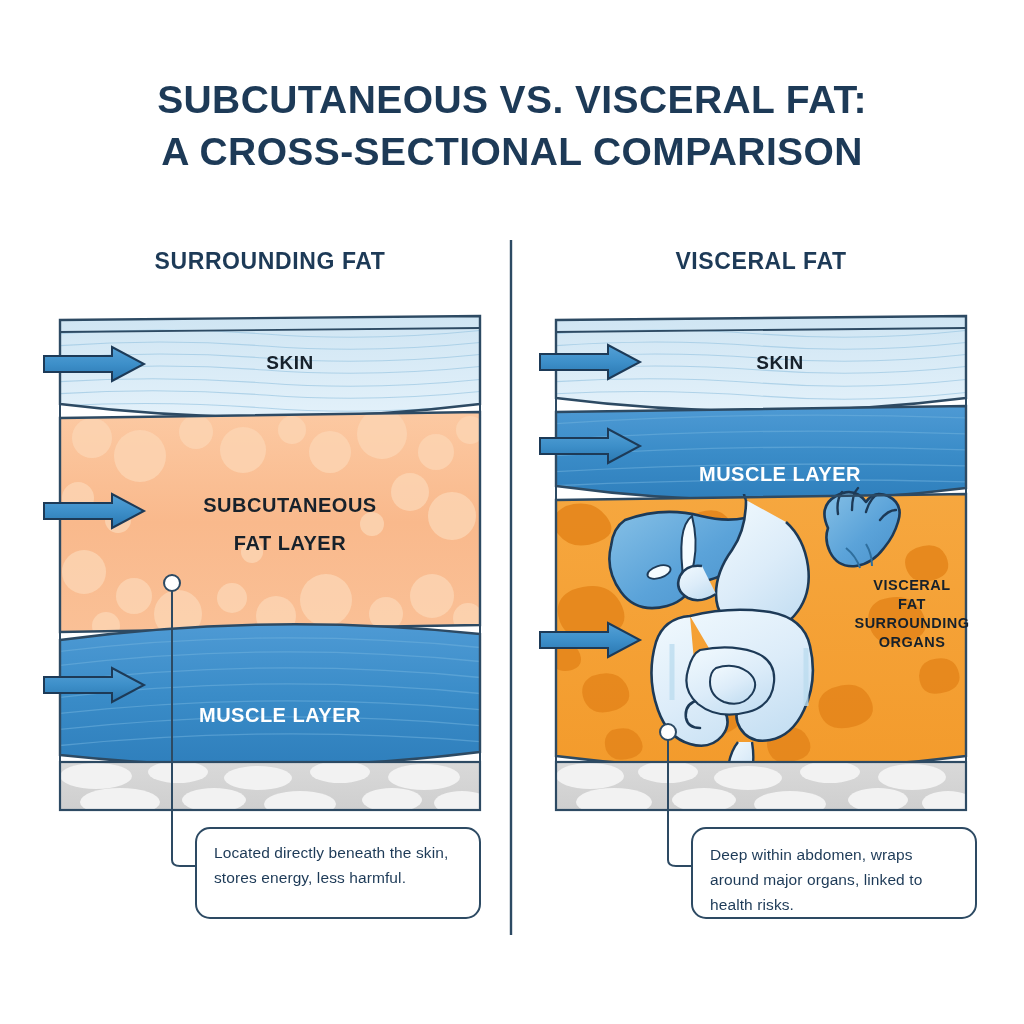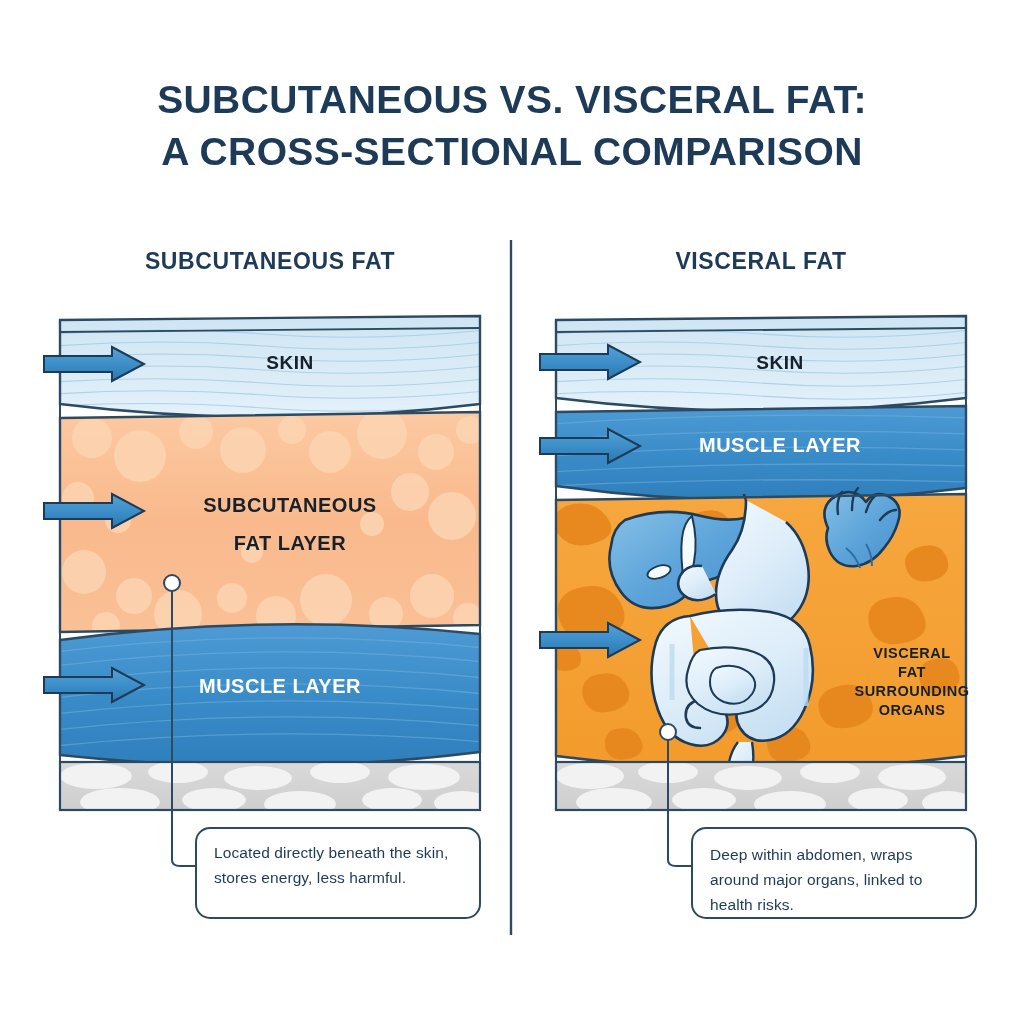--- a/index.html
+++ b/index.html
@@ -34,41 +34,41 @@
   #head-right{left:556px;width:410px;text-align:center;}
 
   .layer-label{
     position:absolute;
     font-weight:bold;
     text-align:center;
     letter-spacing:0.5px;
     white-space:pre-line;
   }
   .dark{color:#17212b;}
-  .light{color:#ffffff;}
+  .light{color:#ffffff;margin-top:29px;}
 
   .callout-text{
     position:absolute;
     font-size:15.5px;
     line-height:25px;
     color:#1d3a57;
     letter-spacing:0.1px;
   }
 </style>
 </head>
 <body>
 
 <div id="stage">
 
   <div class="title-block">
     <span class="title-line">SUBCUTANEOUS VS. VISCERAL FAT:</span>
     <span class="title-line">A CROSS-SECTIONAL COMPARISON</span>
   </div>
 
-  <div id="head-left" class="col-head">SUBCUTANEOUS FAT</div>
+  <div id="head-left" class="col-head">SURROUNDING FAT</div>
   <div id="head-right" class="col-head">VISCERAL FAT</div>
 
   <svg class="full" viewBox="0 0 1024 1024">
     <defs>
       <linearGradient id="gSkin" x1="0" y1="0" x2="0" y2="1">
         <stop offset="0" stop-color="#cfe5f3"></stop>
         <stop offset="1" stop-color="#e3f1fa"></stop>
       </linearGradient>
       <linearGradient id="gMuscle" x1="0" y1="0" x2="0" y2="1">
         <stop offset="0" stop-color="#4e9ad4"></stop>
@@ -360,21 +360,21 @@
 
   <div class="layer-label dark" style="left:155px;top:486px;width:270px;font-size:20px;line-height:38px;">SUBCUTANEOUS
 FAT LAYER</div>
 
   <div class="layer-label light" style="left:140px;top:673px;width:280px;font-size:20px;line-height:26px;">MUSCLE LAYER</div>
 
   <div class="layer-label dark" style="left:660px;top:351px;width:240px;font-size:19px;line-height:24px;">SKIN</div>
 
   <div class="layer-label light" style="left:640px;top:432px;width:280px;font-size:20px;line-height:26px;">MUSCLE LAYER</div>
 
-  <div class="layer-label dark" style="left:848px;top:644px;width:128px;font-size:14.5px;line-height:19px;">VISCERAL
+  <div class="layer-label dark" style="left:848px;top:576px;width:128px;font-size:14.5px;line-height:19px;">VISCERAL
 FAT
 SURROUNDING
 ORGANS</div>
 
   <div class="callout-text" style="left:214px;top:833px;width:252px;margin-top:7px;">Located directly beneath the skin, stores energy, less harmful.</div>
 
   <div class="callout-text" style="left:710px;top:842px;width:252px;">Deep within abdomen, wraps around major organs, linked to health risks.</div>
 
 </div>
 

